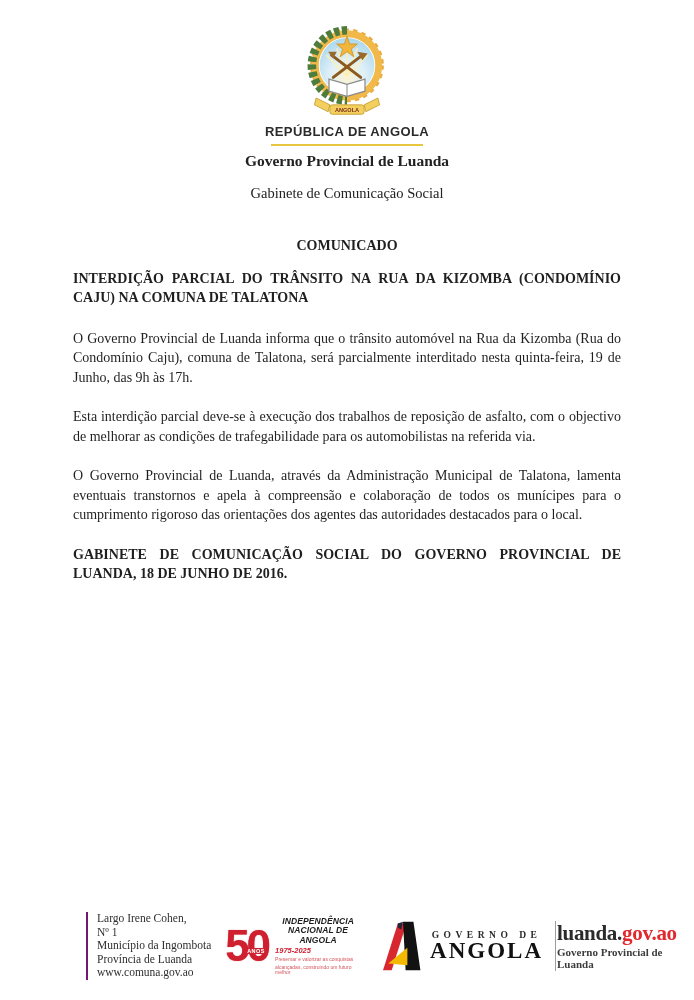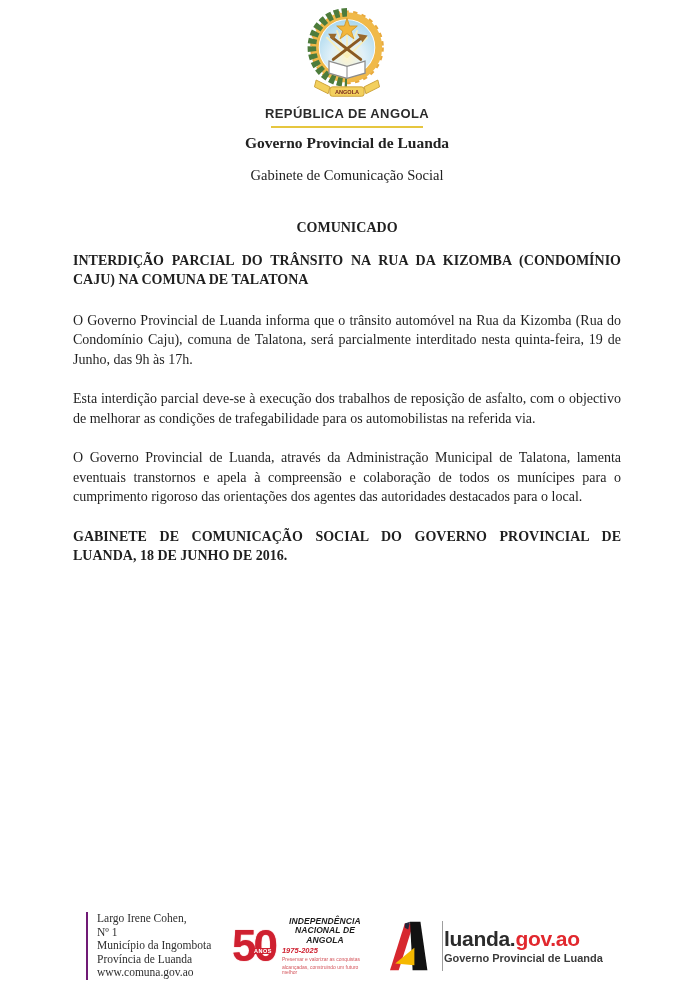--- a/index.html
+++ b/index.html
@@ -9,21 +9,21 @@
     width: 694px;
     height: 1000px;
     margin: 0 auto;
     background: #ffffff;
     font-family: "Liberation Serif", serif;
     color: #1f1f1f;
     overflow: hidden;
   }
 
   
-  .header { padding-top: 8px; text-align: center; }
+  .header { padding-top: 26px; text-align: center; }
   .emblem { display: block; margin: 0 auto; width: 96px; height: 96px; }
   .republic {
     margin-top: 2px;
     font-family: "Liberation Sans", sans-serif;
     font-weight: bold;
     font-size: 13px;
     letter-spacing: 0.4px;
     color: #2b2b2b;
   }
   .gold-rule {
@@ -160,21 +160,21 @@
     color: #111111;
   }
 
   .vdiv {
     width: 1px; height: 50px;
     background: #9e9e9e;
     margin-left: 12px;
   }
   .site {
     margin-left: 1px;
-    font-family: Liberation Sans, sans-serif;
+    font-family: Liberation Serif, serif;
   }
   .site .domain {
     font-weight: bold;
     font-size: 21px;
     line-height: 22px;
     letter-spacing: -0.3px;
   }
   .site .domain .d-black { color: #2b2b2b; }
   .site .domain .d-red   { color: #e1282e; }
   .site .sub {
@@ -272,20 +272,24 @@
       </div>
     </div>
 
     <div class="gov-logo">
       <svg class="gov-mark" viewBox="0 0 46 56">
         <polygon points="0,56 17,2 27,2 10,56" fill="#d7282f"></polygon>
         <polygon points="17,2 23,0 21,9 17,7" fill="#27253a"></polygon>
         <polygon points="23,0 35,0 43,56 26,56" fill="#121212"></polygon>
         <polygon points="6,48 28,30 28,50" fill="#f5b800"></polygon>
       </svg>
+      <div class="gov-words">
+        <div class="top">GOVERNO DE</div>
+        <div class="bottom">ANGOLA</div>
+      </div>
     </div>
 
     <div class="vdiv"></div>
 
     <div class="site">
       <div class="domain">
         <span class="d-black">luanda.</span><span class="d-red">gov.ao</span>
       </div>
       <div class="sub">Governo Provincial de Luanda</div>
     </div>

